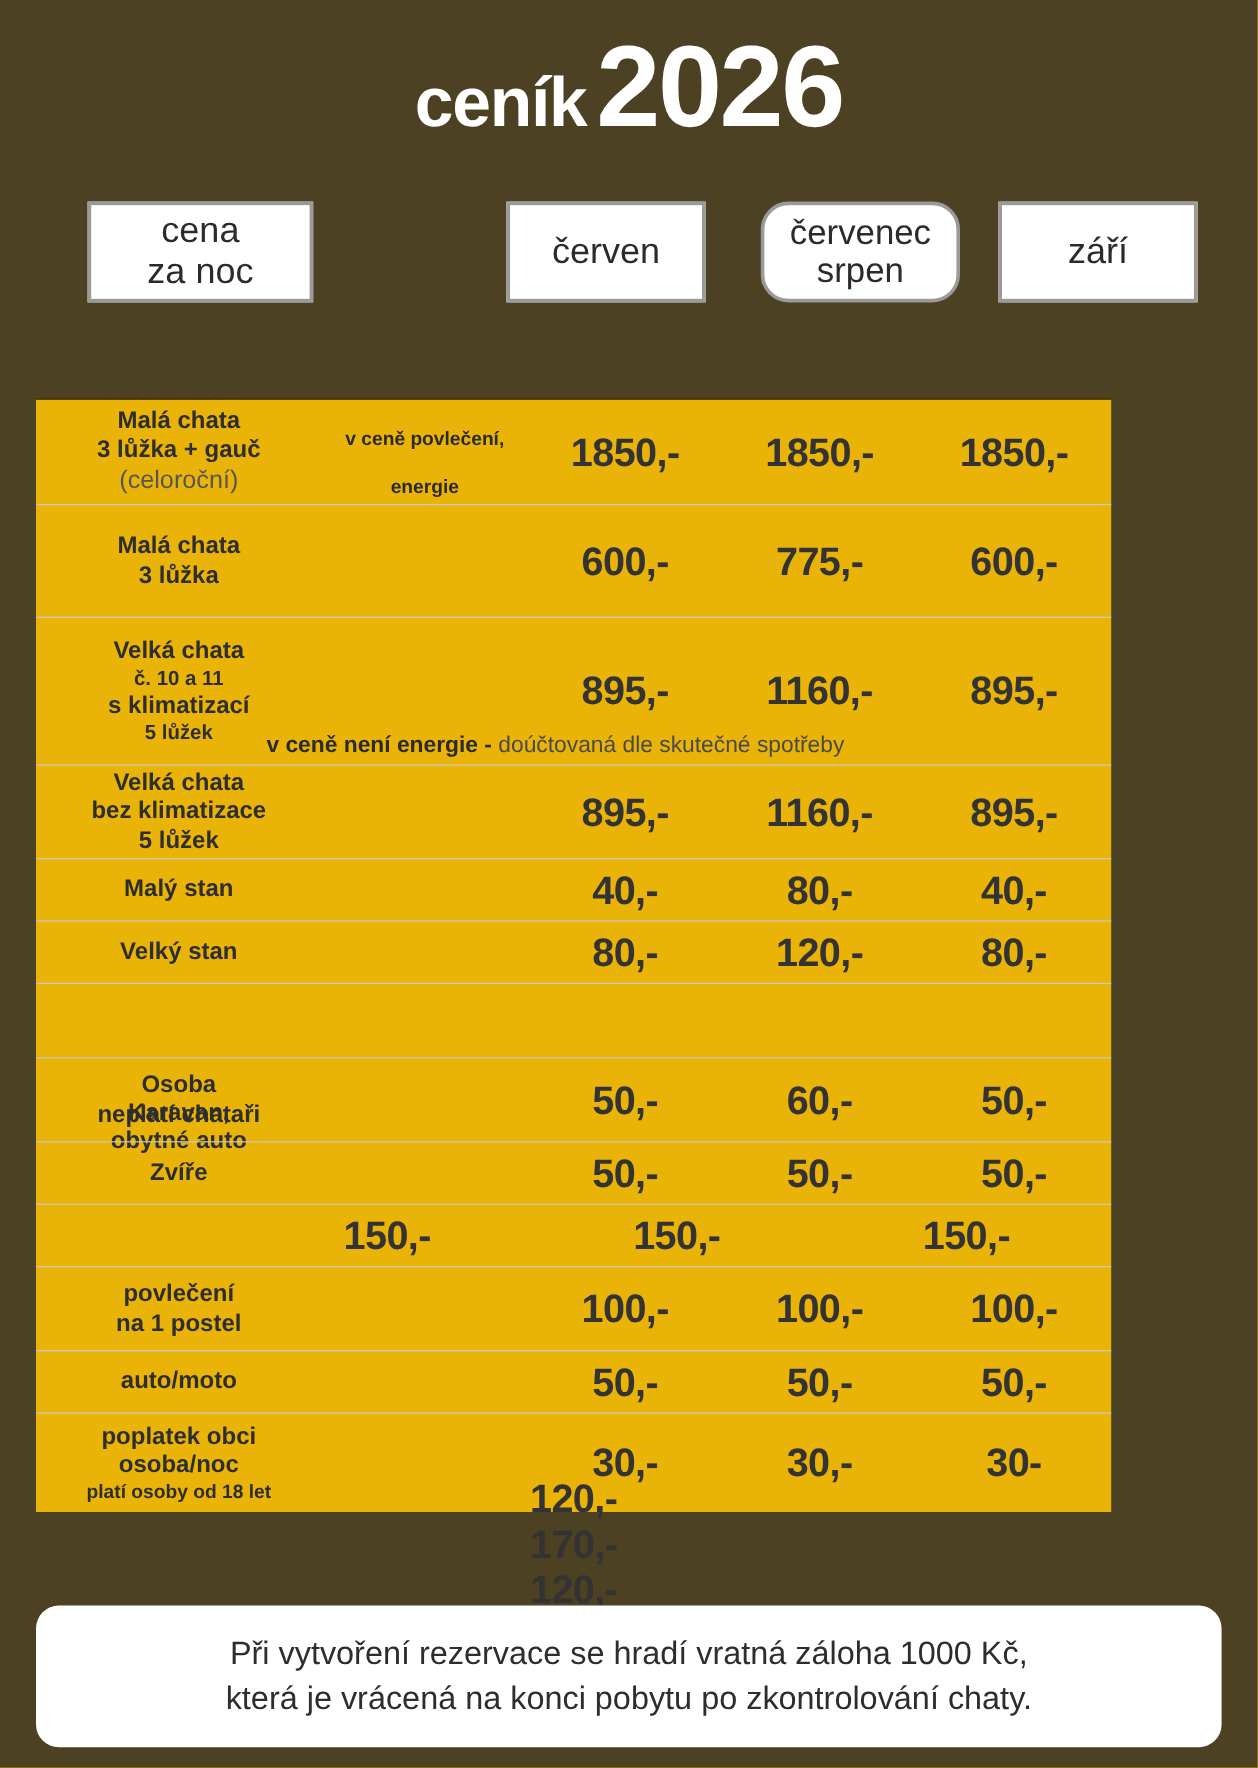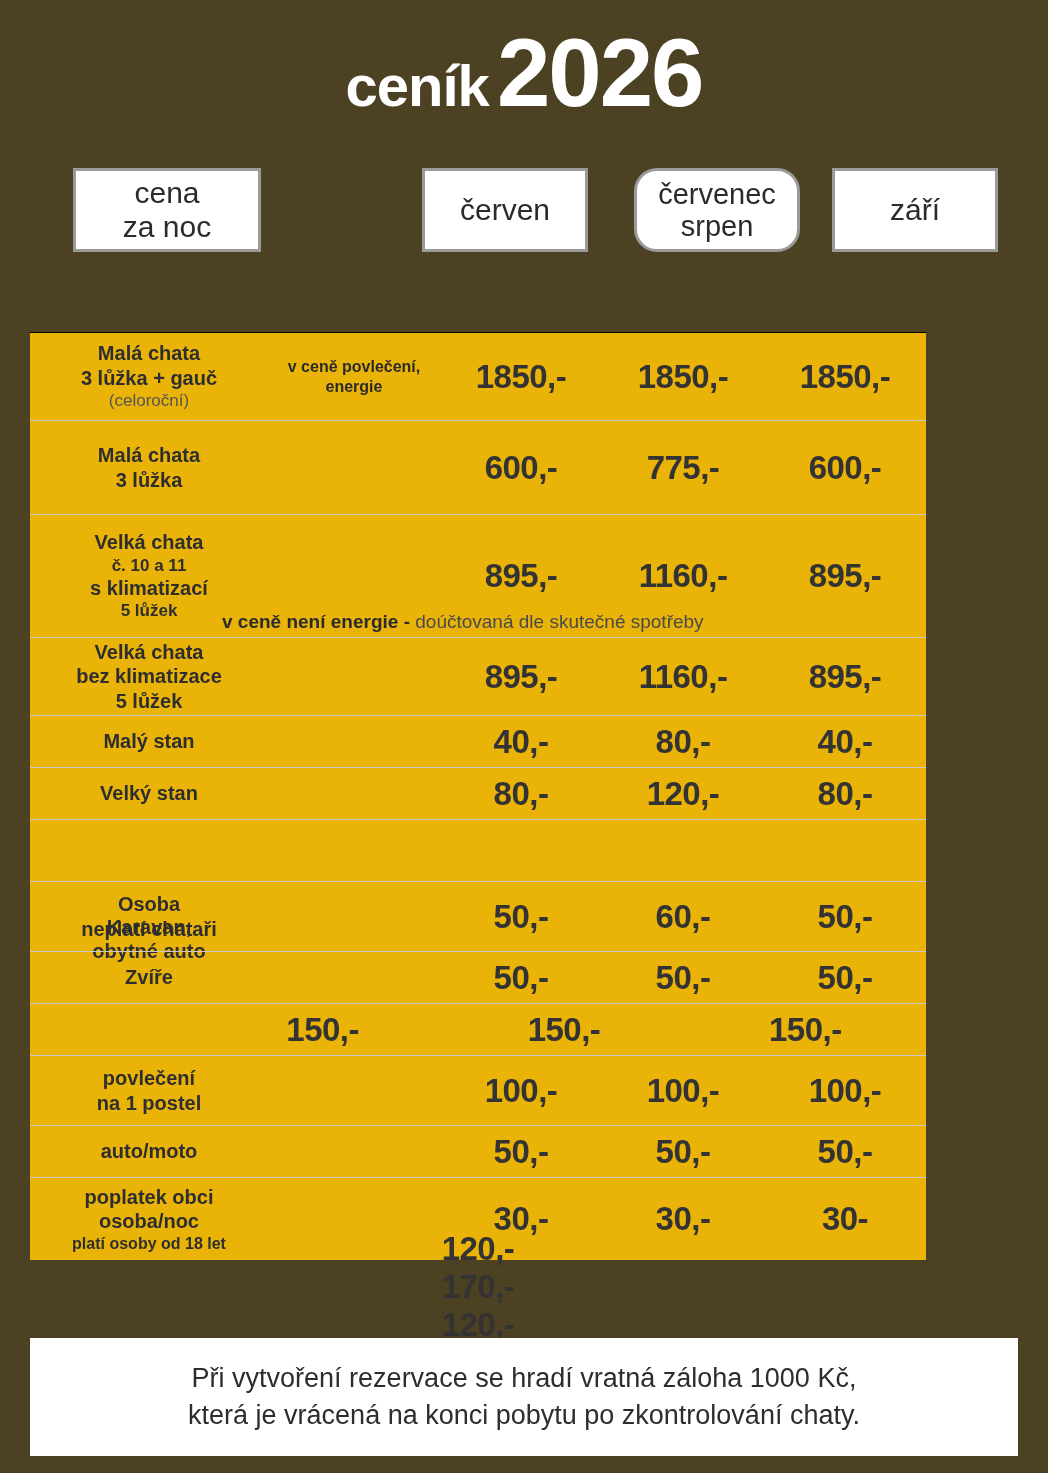--- a/index.html
+++ b/index.html
@@ -124,36 +124,37 @@
     line-height: 1.22;
     color: #2e2e2e;
   }
   .lbl-sub {
     font-size: 17px;
     font-weight: 700;
     line-height: 1.25;
     color: #2e2e2e;
   }
   .lbl-soft {
-    font-size: 17px;
+    font-size: 21px;
     font-weight: 400;
     line-height: 1.25;
     color: #555555;
   }
   .lbl-tiny {
     font-size: 16px;
     font-weight: 700;
     line-height: 1.2;
     color: #2e2e2e;
   }
   .note-txt {
     font-size: 16px;
     font-weight: 700;
     line-height: 1.22;
     color: #2b2b2b;
+    margin-top: 20px;
   }
   .price {
     font-size: 33px;
     font-weight: 700;
     color: #333333;
     letter-spacing: -0.5px;
   }
 
   
   .energy-note {
@@ -182,20 +183,21 @@
     position: absolute;
     top: 1338px;
     left: 30px;
     width: 988px;
     height: 118px;
     background: #ffffff;
     display: flex;
     align-items: center;
     justify-content: center;
     text-align: center;
+    border-radius: 19px;
   }
   #footer-text {
     font-size: 27px;
     font-weight: 400;
     line-height: 1.38;
     color: #2d2d2d;
     padding: 0 20px;
     white-space: pre-line;
   }
 </style>

